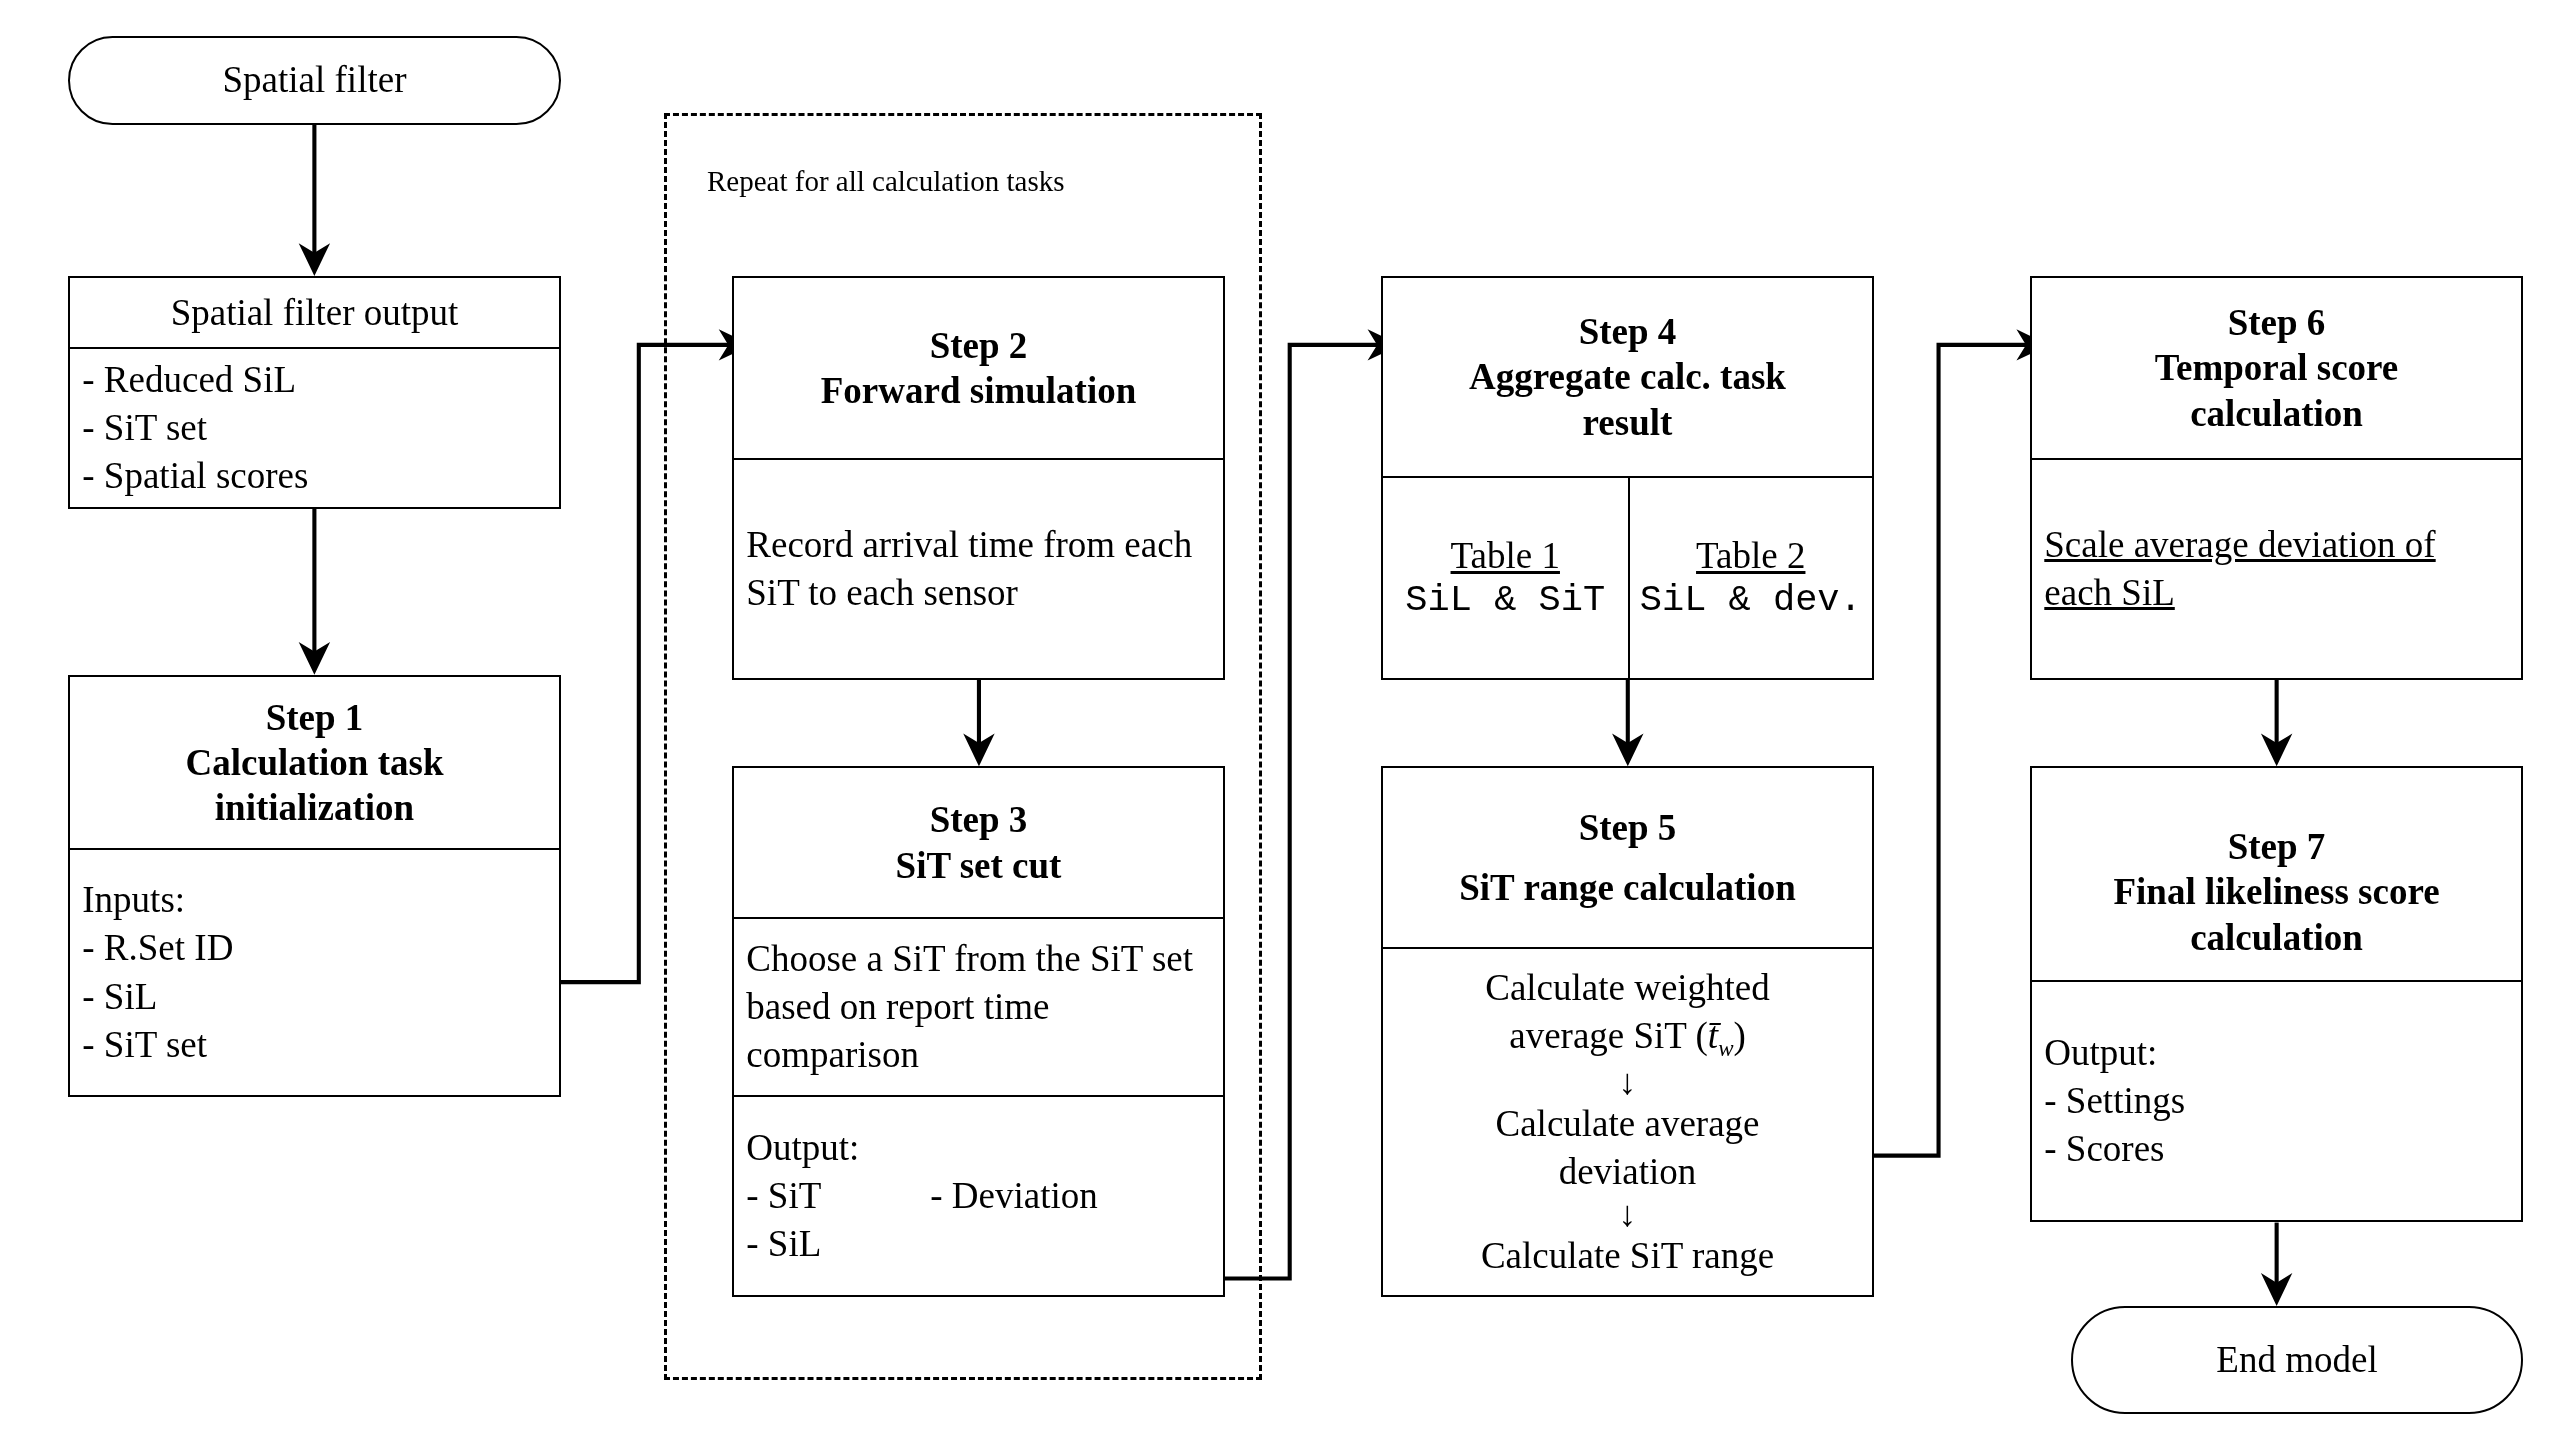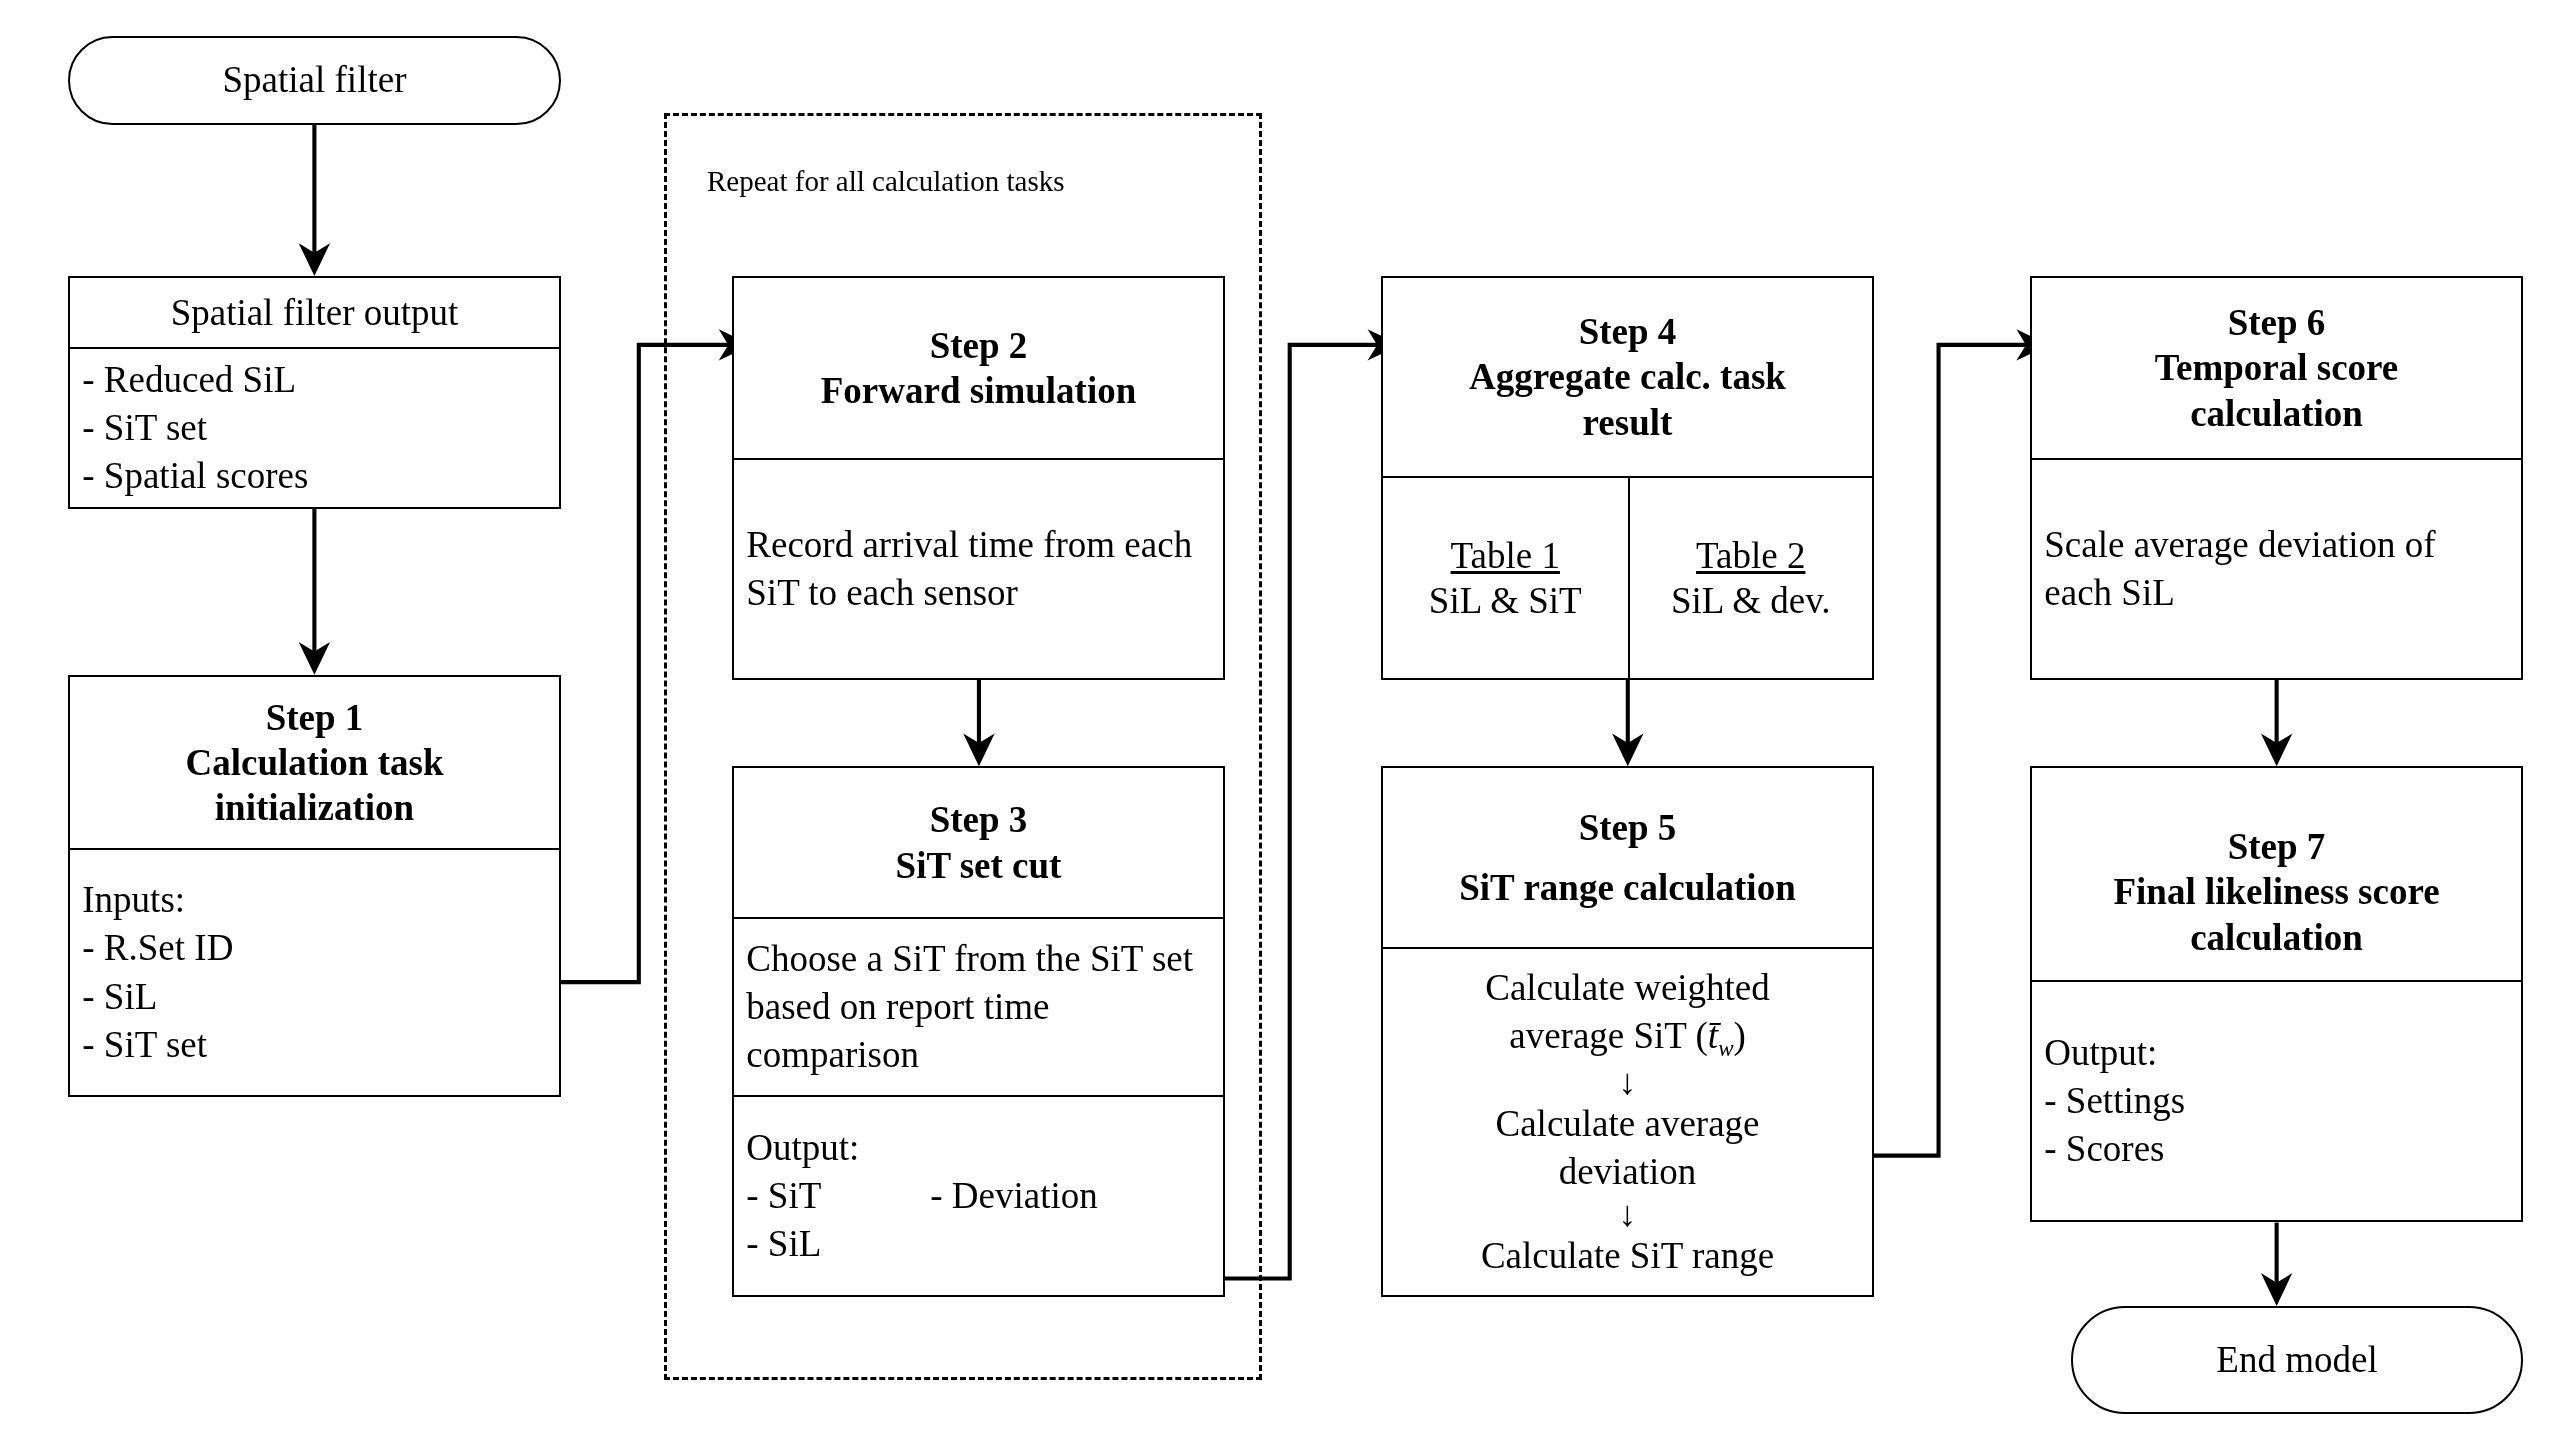--- a/index.html
+++ b/index.html
@@ -69,21 +69,21 @@
     text-align: center;
     padding: 6.8px 5.5px;
   }
   .split > .col + .col { border-left: 2px solid #000; }
   .col-head {
     font-size: 37px;
     line-height: 1.22;
     text-decoration: underline;
     text-underline-offset: 3.4px;
   }
-  .col-sub { font-size: 37px; line-height: 1.22; }
+  .col-sub { font-size: 37px; line-height: 1.22; font-family: Liberation Mono, monospace; }
 
   
   .dashed-box {
     position: absolute;
     box-sizing: border-box;
     border: 3.4px dashed #000;
     background: transparent;
   }
   .loop-label {
     position: absolute;
@@ -251,21 +251,21 @@
       <span class="body-line">Calculate SiT range</span>
     </div>
   </div>
 
   <div class="node" style="left:2030px; top:276px; width:493px; height:404px;">
     <div class="sect center" style="height:180px;">
       <span class="title-line">Step 6</span>
       <span class="title-line">Temporal score</span>
       <span class="title-line">calculation</span>
     </div>
-    <div class="sect left" style="flex:1 1 auto;">
+    <div class="sect left" style="flex:1 1 auto;text-decoration:underline;">
       <span class="body-line">Scale average deviation of each SiL</span>
     </div>
   </div>
 
   <div class="node" style="left:2030px; top:766px; width:493px; height:456px;">
     <div class="sect center" style="height:176px;margin-top:36px;">
       <span class="title-line">Step 7</span>
       <span class="title-line">Final likeliness score</span>
       <span class="title-line">calculation</span>
     </div>

